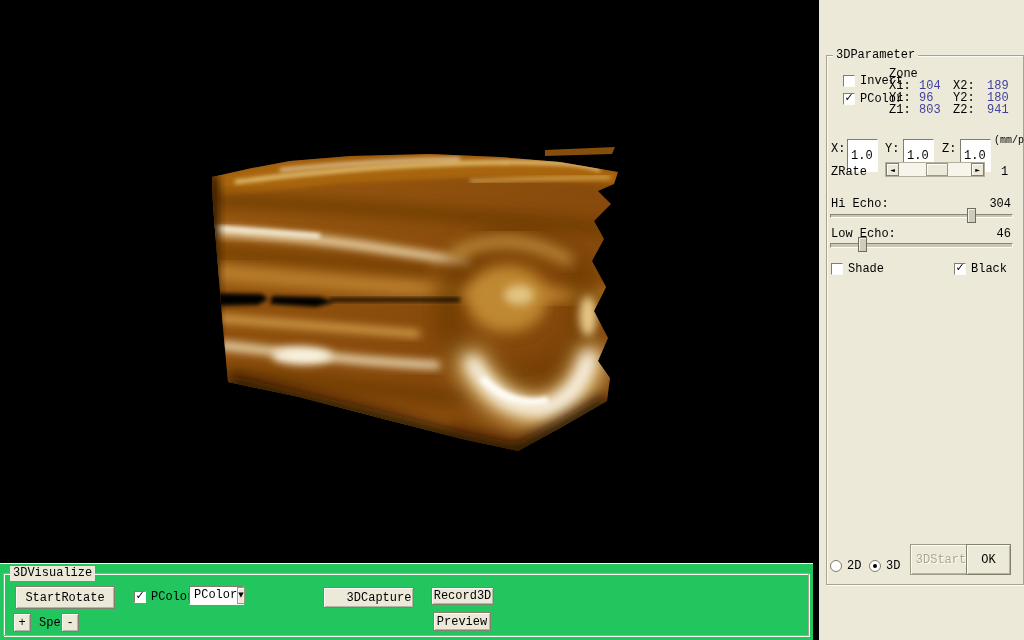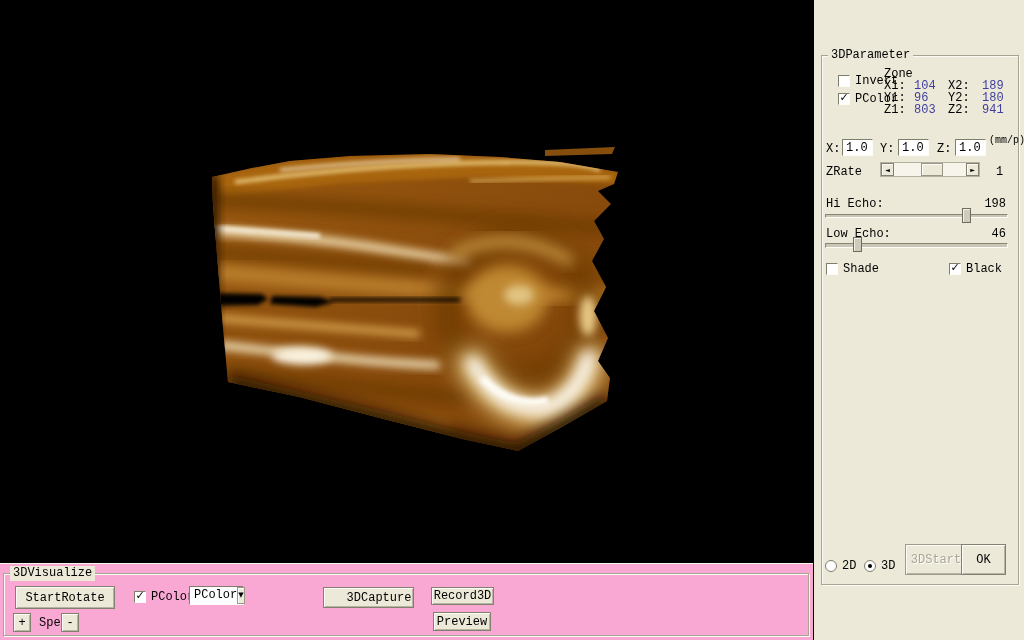--- a/index.html
+++ b/index.html
@@ -3,42 +3,42 @@
 <meta charset="utf-8">
 <style>
   * { margin:0; padding:0; box-sizing:border-box; }
   html,body { width:1024px; height:640px; }
   body {
     position:relative; background:#ece9d8; overflow:hidden;
     font-family:"Liberation Mono","DejaVu Sans Mono",monospace;
     font-size:12px; color:#000; -webkit-font-smoothing:none;
   }
   .viewport { position:absolute; left:0; top:0; width:813px; height:563px; background:#000; }
-  .right-panel { position:absolute; left:813px; top:0; width:211px; height:640px; background:#ece9d8; border-left:1px solid #000000; }
-  .bottom-panel { position:absolute; left:0; top:563px; width:813px; height:77px; background:#f9a8d4; border-top:1px solid #f7f5eb; }
+  .right-panel { position:absolute; left:813px; top:0; width:211px; height:640px; background:#ece9d8; border-left:6px solid #000000; }
+  .bottom-panel { position:absolute; left:0; top:563px; width:813px; height:77px; background:#22c55e; border-top:1px solid #f7f5eb; }
 
   .groupbox { position:absolute; border:1px solid #a7a494; box-shadow:1px 1px 0 #fbfaf3, inset 1px 1px 0 #fbfaf3; }
   .grouplabel { position:absolute; top:-8px; left:6px; background:#ece9d8; padding:0 3px; line-height:15px; white-space:nowrap; }
 
   .btn { position:absolute; background:#ece9d8; border:1px solid #82806e;
          box-shadow:inset 1px 1px 0 #fdfcf7, inset -1px -1px 0 #b7b4a4;
          display:flex; align-items:center; justify-content:center; white-space:nowrap; cursor:default; }
   .btn.disabled { color:#a9a695; text-shadow:1px 1px 0 #fff; border-color:#9e9b8b; }
 
   .ctl { position:absolute; display:flex; align-items:center; gap:5px; white-space:nowrap; }
   .cb { width:12px; height:12px; background:#fff; border:1px solid; border-color:#7f7d6c #fdfcf7 #fdfcf7 #7f7d6c;
         display:inline-flex; align-items:center; justify-content:center; flex:none; }
   .cb .mark { font-family:"DejaVu Sans",sans-serif; font-size:11px; font-weight:bold; line-height:10px; margin-top:-2px; }
   .radio { width:12px; height:12px; border-radius:50%; background:#fff; border:1px solid #7f7d6c;
            display:inline-flex; align-items:center; justify-content:center; flex:none; }
   .radio .dot { width:4px; height:4px; border-radius:50%; background:#000; }
 
   .lbl { position:absolute; white-space:nowrap; }
   input.field { position:absolute; background:#fff; border:1px solid; border-color:#7f7d6c #fdfcf7 #fdfcf7 #7f7d6c;
-                font:inherit; padding:0 3px; height:17px; }
+                font:inherit; padding:0 3px; height:33px; }
   .unit { font-size:10px; }
 
   .zone { position:absolute; left:62px; top:12px; display:grid; grid-template-columns:26px 38px 30px 40px; line-height:12px; }
   .zone .zt { grid-column:1 / span 2; }
   .zone .zv { color:#3f3f9f; padding-left:4px; }
 
   .scrollbar { position:absolute; height:15px; background:#f7f5eb; border:1px solid #b3b0a0; }
   .sb-btn { position:absolute; top:0; width:13px; height:13px; background:#ece9d8; border:1px solid #82806e;
             box-shadow:inset 1px 1px 0 #fdfcf7; display:flex; align-items:center; justify-content:center;
             font-family:"DejaVu Sans",sans-serif; font-size:6px; line-height:6px; }
@@ -173,21 +173,21 @@
           <span>◄</span>
         </div>
       <div class="sb-thumb" style="left:40px;"></div>
       <div class="sb-btn" style="right:0; left:auto;">
           <span>►</span>
         </div>
     </div>
     <span class="lbl" style="left:174px; top:109px;">1</span>
 
     <span class="lbl" style="left:4px; top:141px;">Hi Echo:</span>
-    <span class="val-right" style="top:141px;">198</span>
+    <span class="val-right" style="top:141px;">304</span>
     <div class="slider-track" style="left:3px; top:158px; width:183px;"></div>
     <div class="slider-thumb" style="left:140px; top:152px;"></div>
 
     <span class="lbl" style="left:4px; top:171px;">Low Echo:</span>
     <span class="val-right" style="top:171px;">46</span>
     <div class="slider-track" style="left:3px; top:187px; width:183px; height:5px;"></div>
     <div class="slider-thumb" style="left:31px; top:181px;"></div>
 
     <div class="ctl" style="left:4px; top:206px;">
       <span class="cb"></span>

